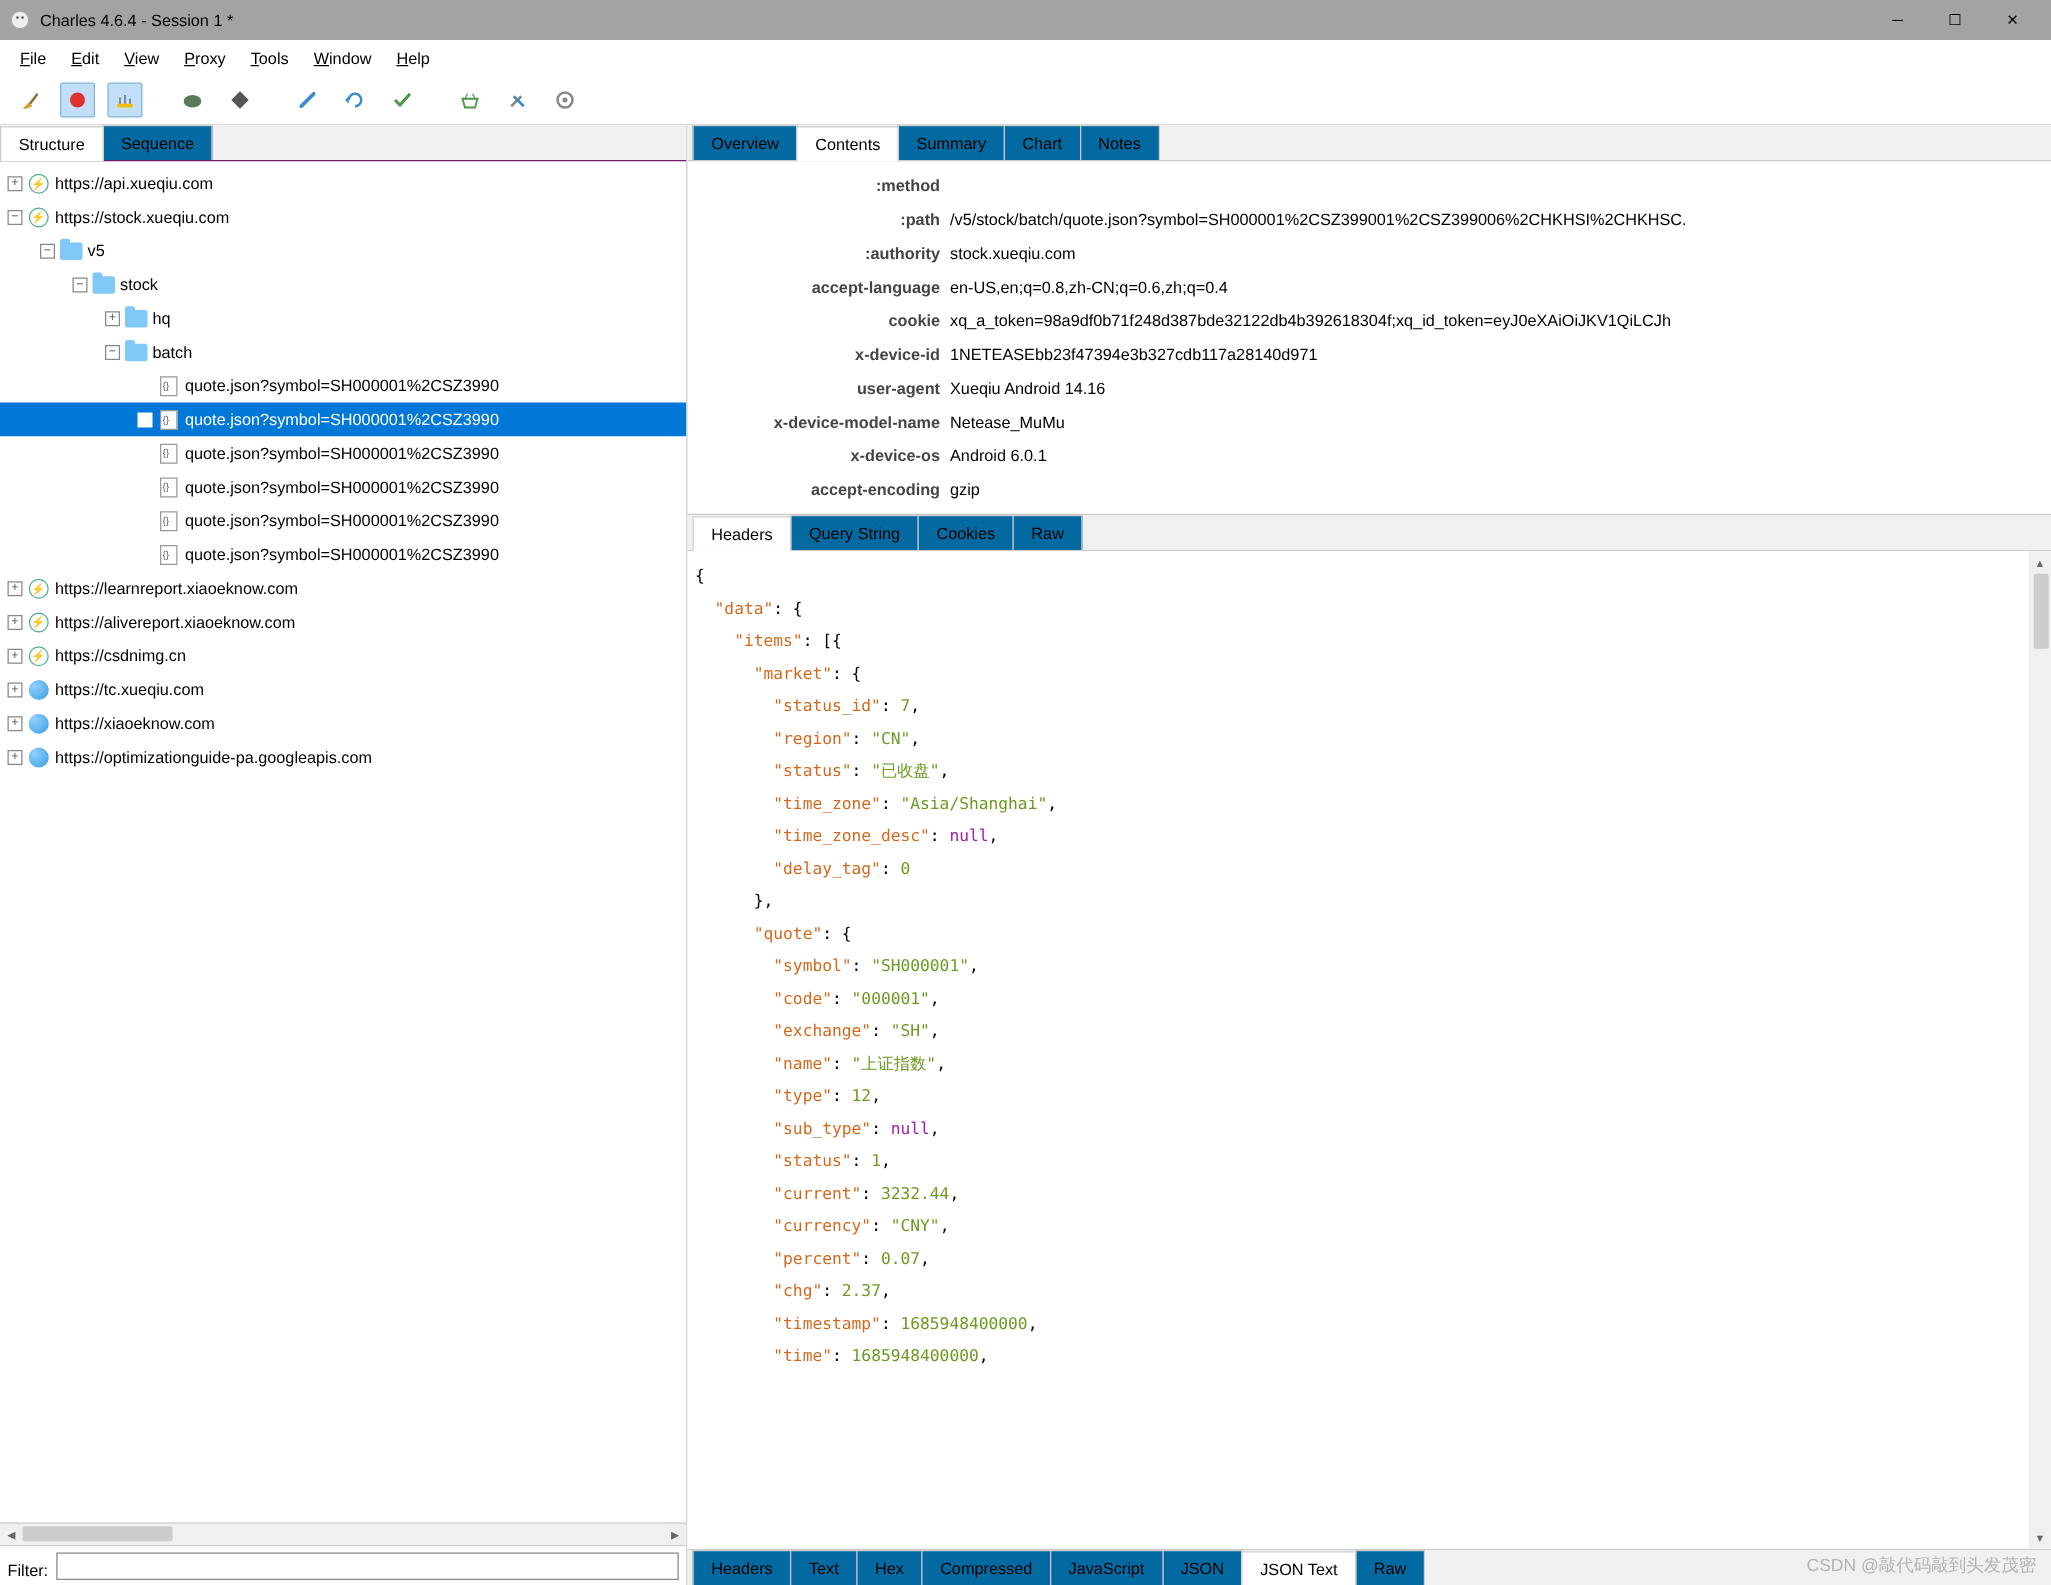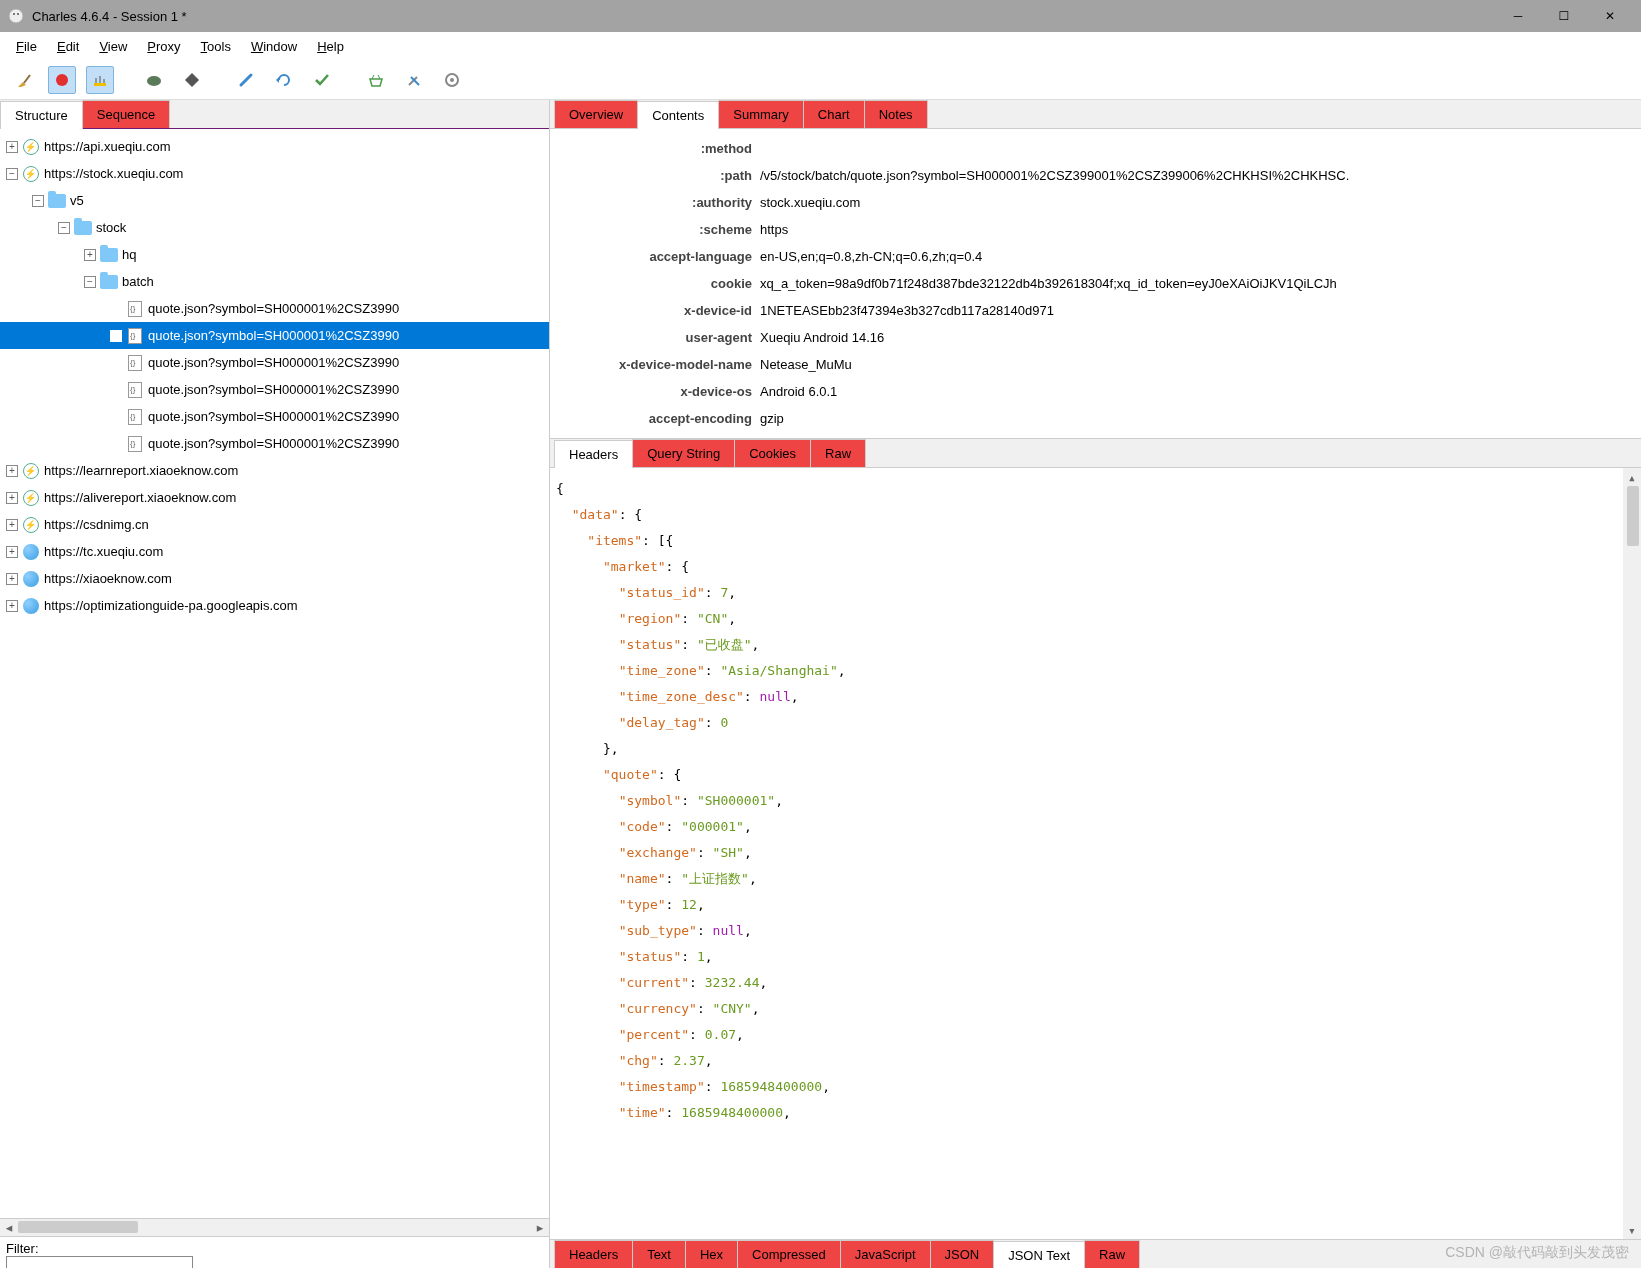--- a/index.html
+++ b/index.html
@@ -11,39 +11,39 @@
 .menubar { height: 28px; display: flex; align-items: center; padding: 0 6px; }
 .menubar .menu { padding: 4px 10px; cursor: default; }
 .menubar .menu u { text-decoration: underline; }
 .toolbar { height: 40px; display: flex; align-items: center; padding: 4px 10px; gap: 10px; border-bottom: 1px solid #ddd; }
 .toolbar .tbtn { width: 28px; height: 28px; display: flex; align-items: center; justify-content: center; cursor: default; border-radius:2px; }
 .toolbar .sep { width: 6px; }
 .toolbar .pressed { background: #c3dff7; border: 1px solid #7eb4e0; }
 .main { flex: 1; display: flex; min-height: 0; }
 .left { width: 550px; display: flex; flex-direction: column; border-right: 1px solid #ccc; }
 .tabs { display: flex; border-bottom: 1px solid #701a75; background: #f0f0f0; }
-.tab { padding: 6px 14px; border: 1px solid #ccc; border-bottom: none; background: #ef4444; margin-right: -1px; cursor: default; }
+.tab { padding: 6px 14px; border: 1px solid #ccc; border-bottom: none; background: #0369a1; margin-right: -1px; cursor: default; }
 .tab.active { background: #fff; position: relative; top: 1px; }
 .tree { flex: 1; overflow: auto; padding: 4px 0; font-size: 13px; }
 .tree-row { display: flex; align-items: center; height: 27px; white-space: nowrap; padding-right: 4px; }
 .tree-row.selected { background: #0078d7; color: #fff; }
 .expander { width: 12px; height: 12px; border: 1px solid #888; display: inline-flex; align-items: center; justify-content: center; font-size: 10px; line-height: 1; margin-right: 4px; color: #555; background: #fff; }
 .expander.empty { border: none; }
 .node-icon { width: 18px; height: 18px; margin-right: 4px; display: inline-flex; align-items: center; justify-content: center; }
 .folder-icon { width: 18px; height: 14px; background: #7fc8f8; border-radius: 2px; position: relative; }
 .folder-icon::before { content:''; position:absolute; top:-3px; left:0; width:8px; height:4px; background:#7fc8f8; border-radius:2px 2px 0 0; }
 .file-icon { width:14px; height:16px; border:1px solid #999; background:#fff; position:relative; }
 .file-icon::after { content:'{}'; font-size:8px; position:absolute; top:2px; left:1px; color:#666; }
 .globe-icon { width:16px; height:16px; border-radius:50%; background: radial-gradient(circle at 30% 30%, #8fd0ff, #3a9ee0); }
 .lock-badge { width:16px; height:16px; border-radius:50%; background:#fff; border:1px solid #5a9; display:inline-flex; align-items:center; justify-content:center; font-size:9px; color:#3a9; }
 .hscroll { height: 18px; background: #f0f0f0; border-top: 1px solid #ccc; display:flex; }
 .hscroll .track { flex:1; background:#f0f0f0; position:relative; }
 .hscroll .thumb { position:absolute; left:0; top:2px; height:12px; width:120px; background:#ccc; border-radius:2px; }
 .hscroll .arrow { width:18px; display:flex; align-items:center; justify-content:center; color:#666; }
-.filter { height: 32px; display: flex; align-items: flex-start; padding: 4px 6px; border-top: 1px solid #ccc; flex-direction: column; }
+.filter { height: 32px; display: flex; align-items: flex-end; padding: 4px 6px; border-top: 1px solid #ccc; }
 .filter label { margin-right: 6px; }
 .filter input { flex: 1; height: 22px; border: 1px solid #888; padding: 0 4px; }
 .right { flex: 1; display: flex; flex-direction: column; min-width: 0; }
 .tabs2 { display: flex; border-bottom: 1px solid #ccc; background: #f0f0f0; padding-left: 4px; }
 .headers-pane { padding: 6px 10px; overflow: hidden; }
 .header-row { display: flex; line-height: 27px; }
 .header-key { width: 200px; text-align: right; color: #444; font-weight: 600; padding-right: 8px; }
 .header-key::before { content: ':'; float: left; visibility: hidden; }
 .header-val { flex: 1; white-space: nowrap; overflow: hidden; text-overflow: clip; }
 .subtabs { display: flex; border-top: 1px solid #ccc; border-bottom: 1px solid #ccc; background: #f0f0f0; padding-left:4px; }
@@ -319,24 +319,20 @@
         <div class="header-row">
           <div class="header-key">:method</div>
         </div>
         <div class="header-row">
           <div class="header-key">:path</div>
           <div class="header-val">/v5/stock/batch/quote.json?symbol=SH000001%2CSZ399001%2CSZ399006%2CHKHSI%2CHKHSC.</div>
         </div>
         <div class="header-row">
           <div class="header-key">:authority</div>
           <div class="header-val">stock.xueqiu.com</div>
-        </div>
-        <div class="header-row">
-          <div class="header-key">:scheme</div>
-          <div class="header-val">https</div>
         </div>
         <div class="header-row">
           <div class="header-key">accept-language</div>
           <div class="header-val">en-US,en;q=0.8,zh-CN;q=0.6,zh;q=0.4</div>
         </div>
         <div class="header-row">
           <div class="header-key">cookie</div>
           <div class="header-val">xq_a_token=98a9df0b71f248d387bde32122db4b392618304f;xq_id_token=eyJ0eXAiOiJKV1QiLCJh</div>
         </div>
         <div class="header-row">

